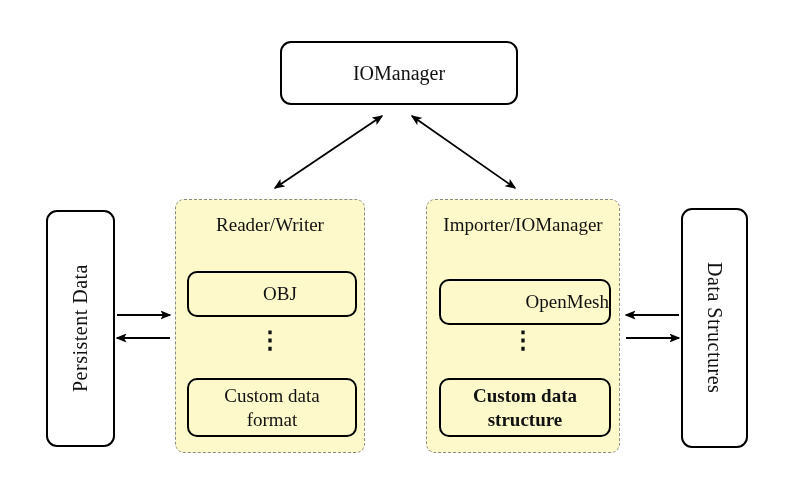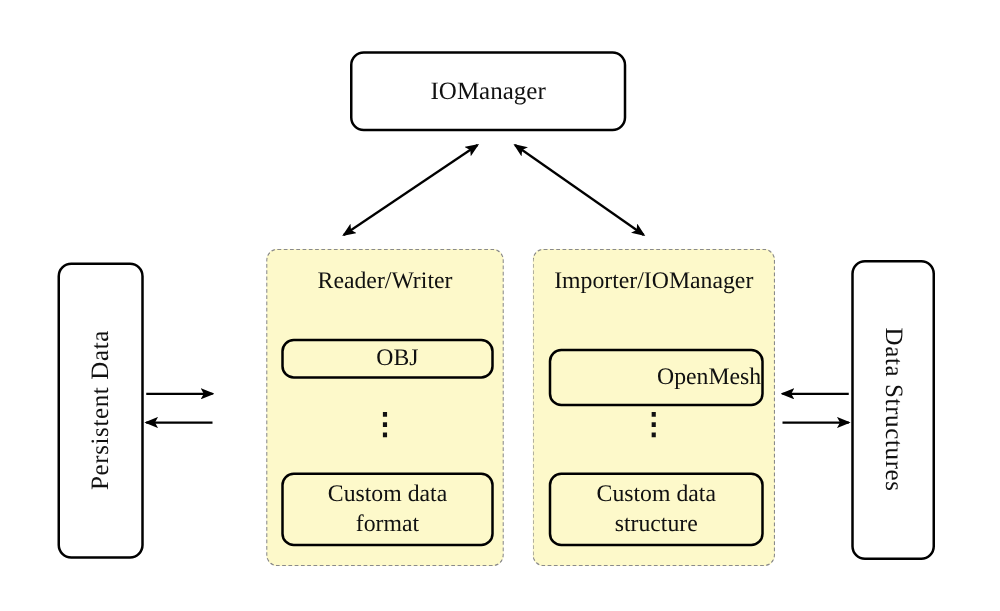--- a/index.html
+++ b/index.html
@@ -101,47 +101,47 @@
       </marker>
     </defs>
     <line x1="382" y1="116" x2="275" y2="188" stroke="#000000" stroke-width="1.8" marker-start="url(#arrowhead)" marker-end="url(#arrowhead)"></line>
     <line x1="412" y1="116" x2="515" y2="188" stroke="#000000" stroke-width="1.8" marker-start="url(#arrowhead)" marker-end="url(#arrowhead)"></line>
     <line x1="117" y1="315" x2="170" y2="315" stroke="#000000" stroke-width="1.8" marker-end="url(#arrowhead)"></line>
     <line x1="170" y1="338" x2="117" y2="338" stroke="#000000" stroke-width="1.8" marker-end="url(#arrowhead)"></line>
     <line x1="679" y1="315" x2="626" y2="315" stroke="#000000" stroke-width="1.8" marker-end="url(#arrowhead)"></line>
     <line x1="626" y1="338" x2="679" y2="338" stroke="#000000" stroke-width="1.8" marker-end="url(#arrowhead)"></line>
   </svg>
 
-  <div class="node" style="left:280px; top:41px; width:221px; height:64px;">
+  <div class="node" style="left:280px; top:41px; width:238px; height:64px;">
     <span>IOManager</span>
   </div>
 
   <div class="node v-node v-up" style="left:46px; top:210px; width:69px; height:237px;">
     <span>Persistent Data</span>
   </div>
 
   <div class="node v-node v-down" style="left:681px; top:208px; width:67px; height:240px;">
     <span>Data Structures</span>
   </div>
 
-  <div class="group" style="left:175px; top:199px; width:190px; height:254px;margin-left:38px;">
+  <div class="group" style="left:175px; top:199px; width:190px; height:254px;">
     <div class="group-title">Reader/Writer</div>
-    <div class="inner-box" style="left:11px; top:71px; width:170px; height:32px;padding-left:16px;">
+    <div class="inner-box" style="left:11px; top:71px; width:170px; height:46px;padding-left:16px;">
       <span>OBJ</span>
     </div>
     <div class="ellipsis" style="top:128px;">⋮</div>
     <div class="inner-box" style="left:11px; top:178px; width:170px; height:59px; padding:0 26px;">
       <span>Custom data format</span>
     </div>
   </div>
 
   <div class="group" style="left:426px; top:199px; width:194px; height:254px;">
     <div class="group-title">Importer/IOManager</div>
     <div class="inner-box" style="left:12px; top:79px; width:172px; height:46px;justify-content:flex-end;">
       <span>OpenMesh</span>
     </div>
     <div class="ellipsis" style="top:128px;">⋮</div>
-    <div class="inner-box" style="left:12px; top:178px; width:172px; height:59px; padding:0 22px;">
+    <div class="inner-box" style="left:12px; top:178px; width:172px; height:59px; padding:0 22px;font-weight:bold;">
       <span>Custom data structure</span>
     </div>
   </div>
 
 </div>
 
 </body></html>

